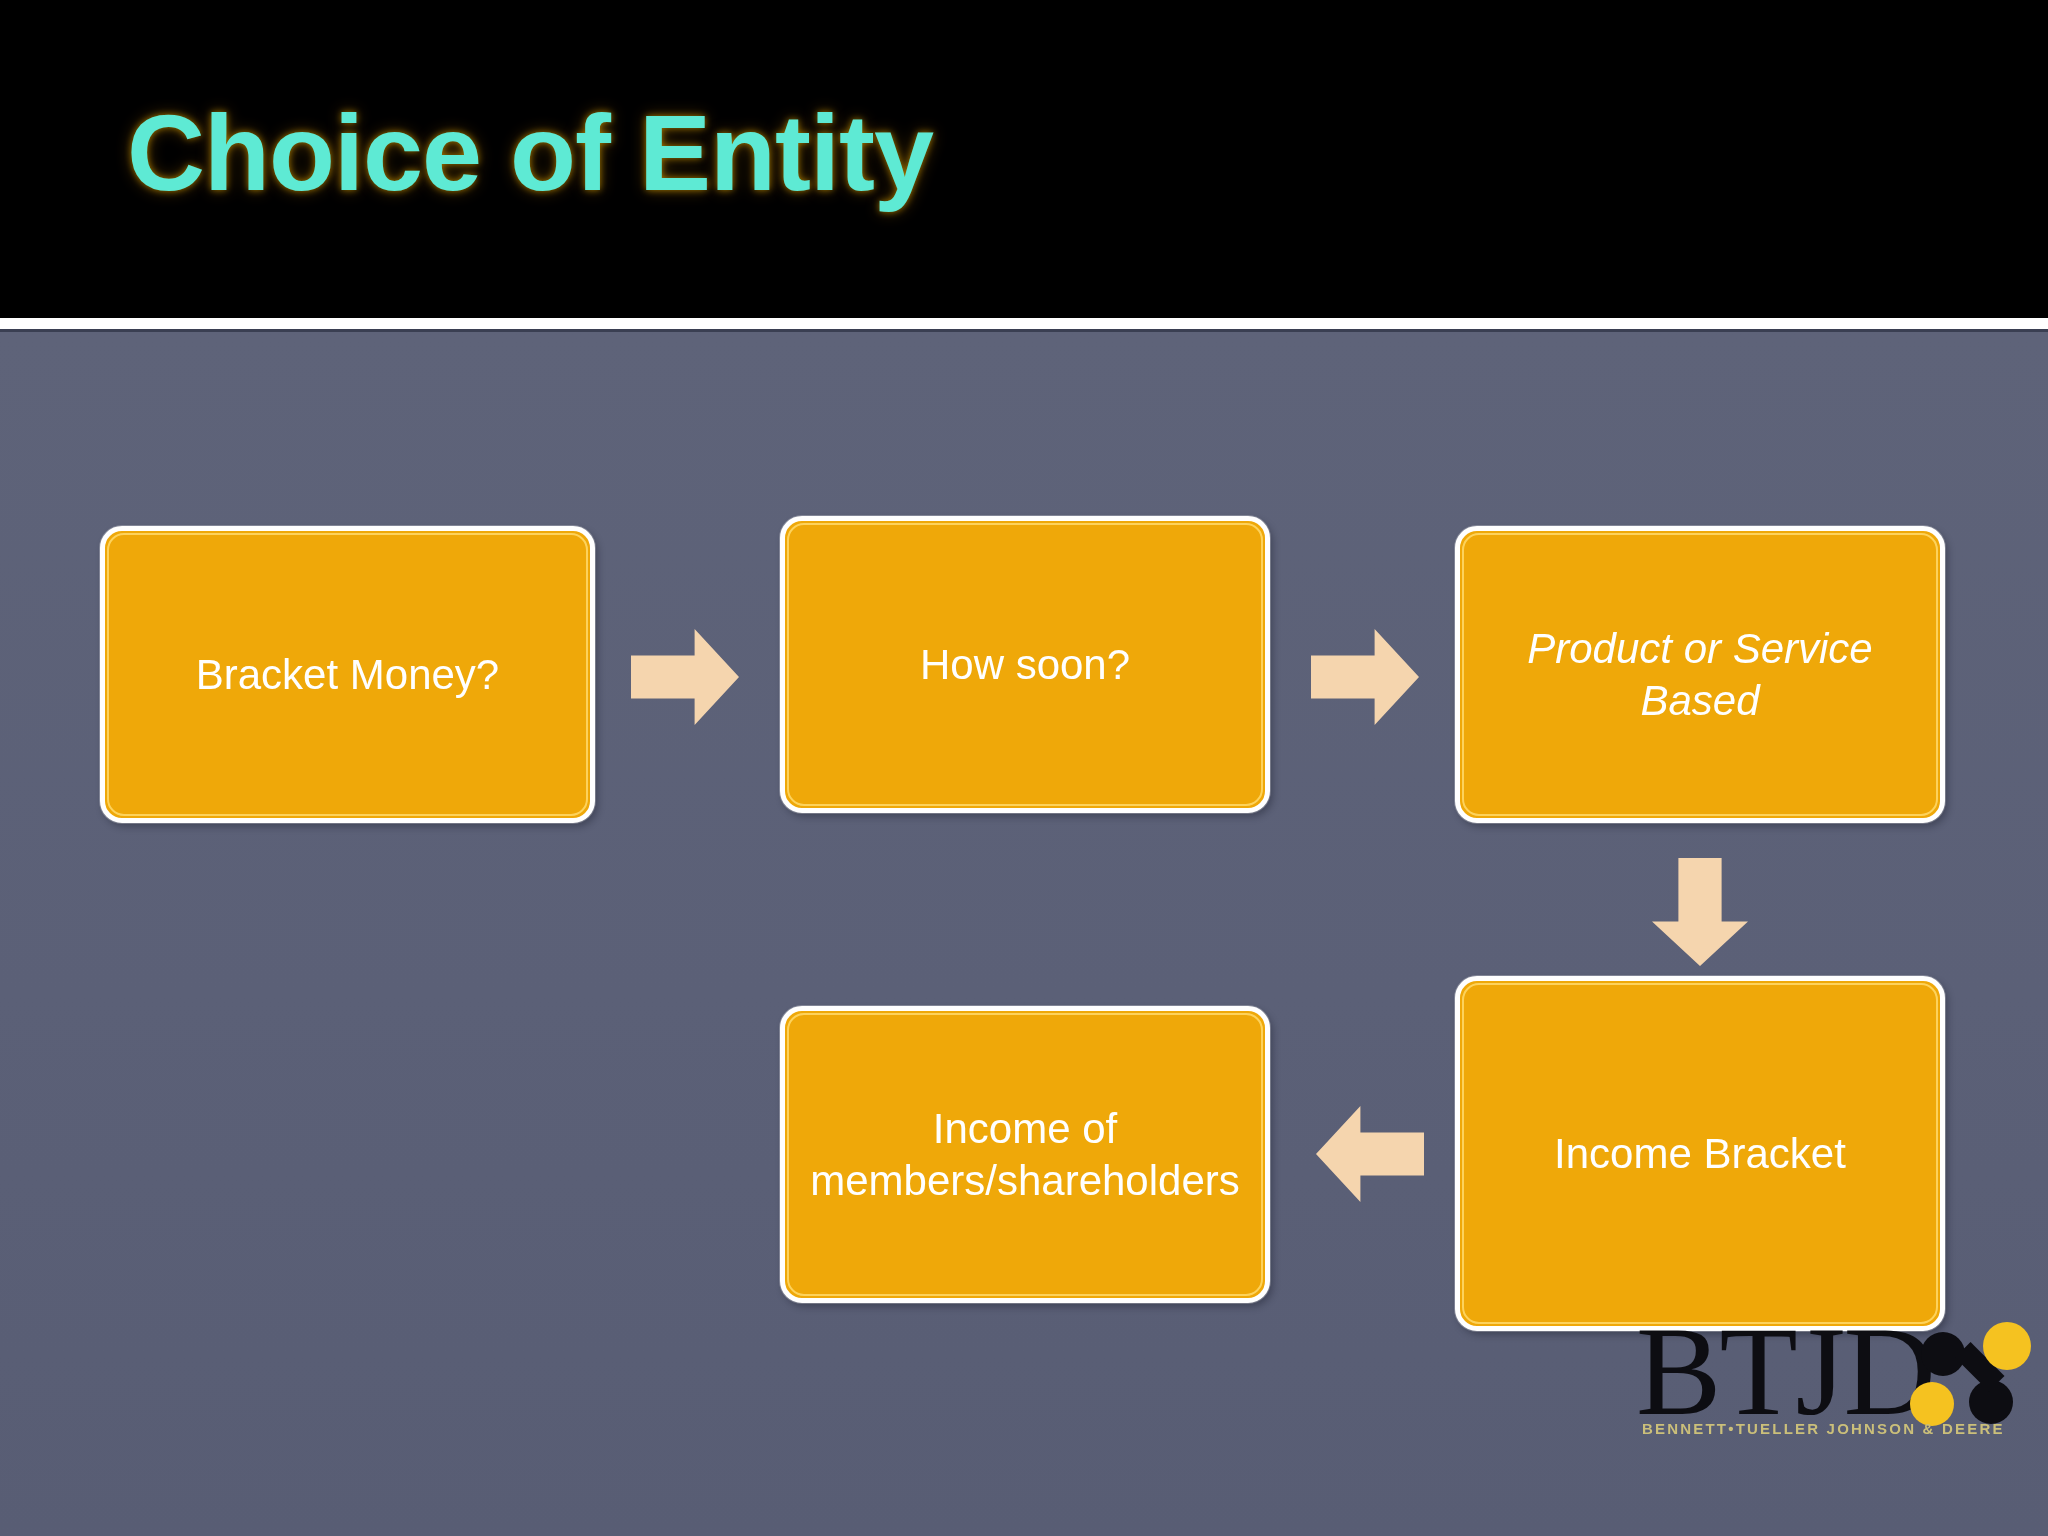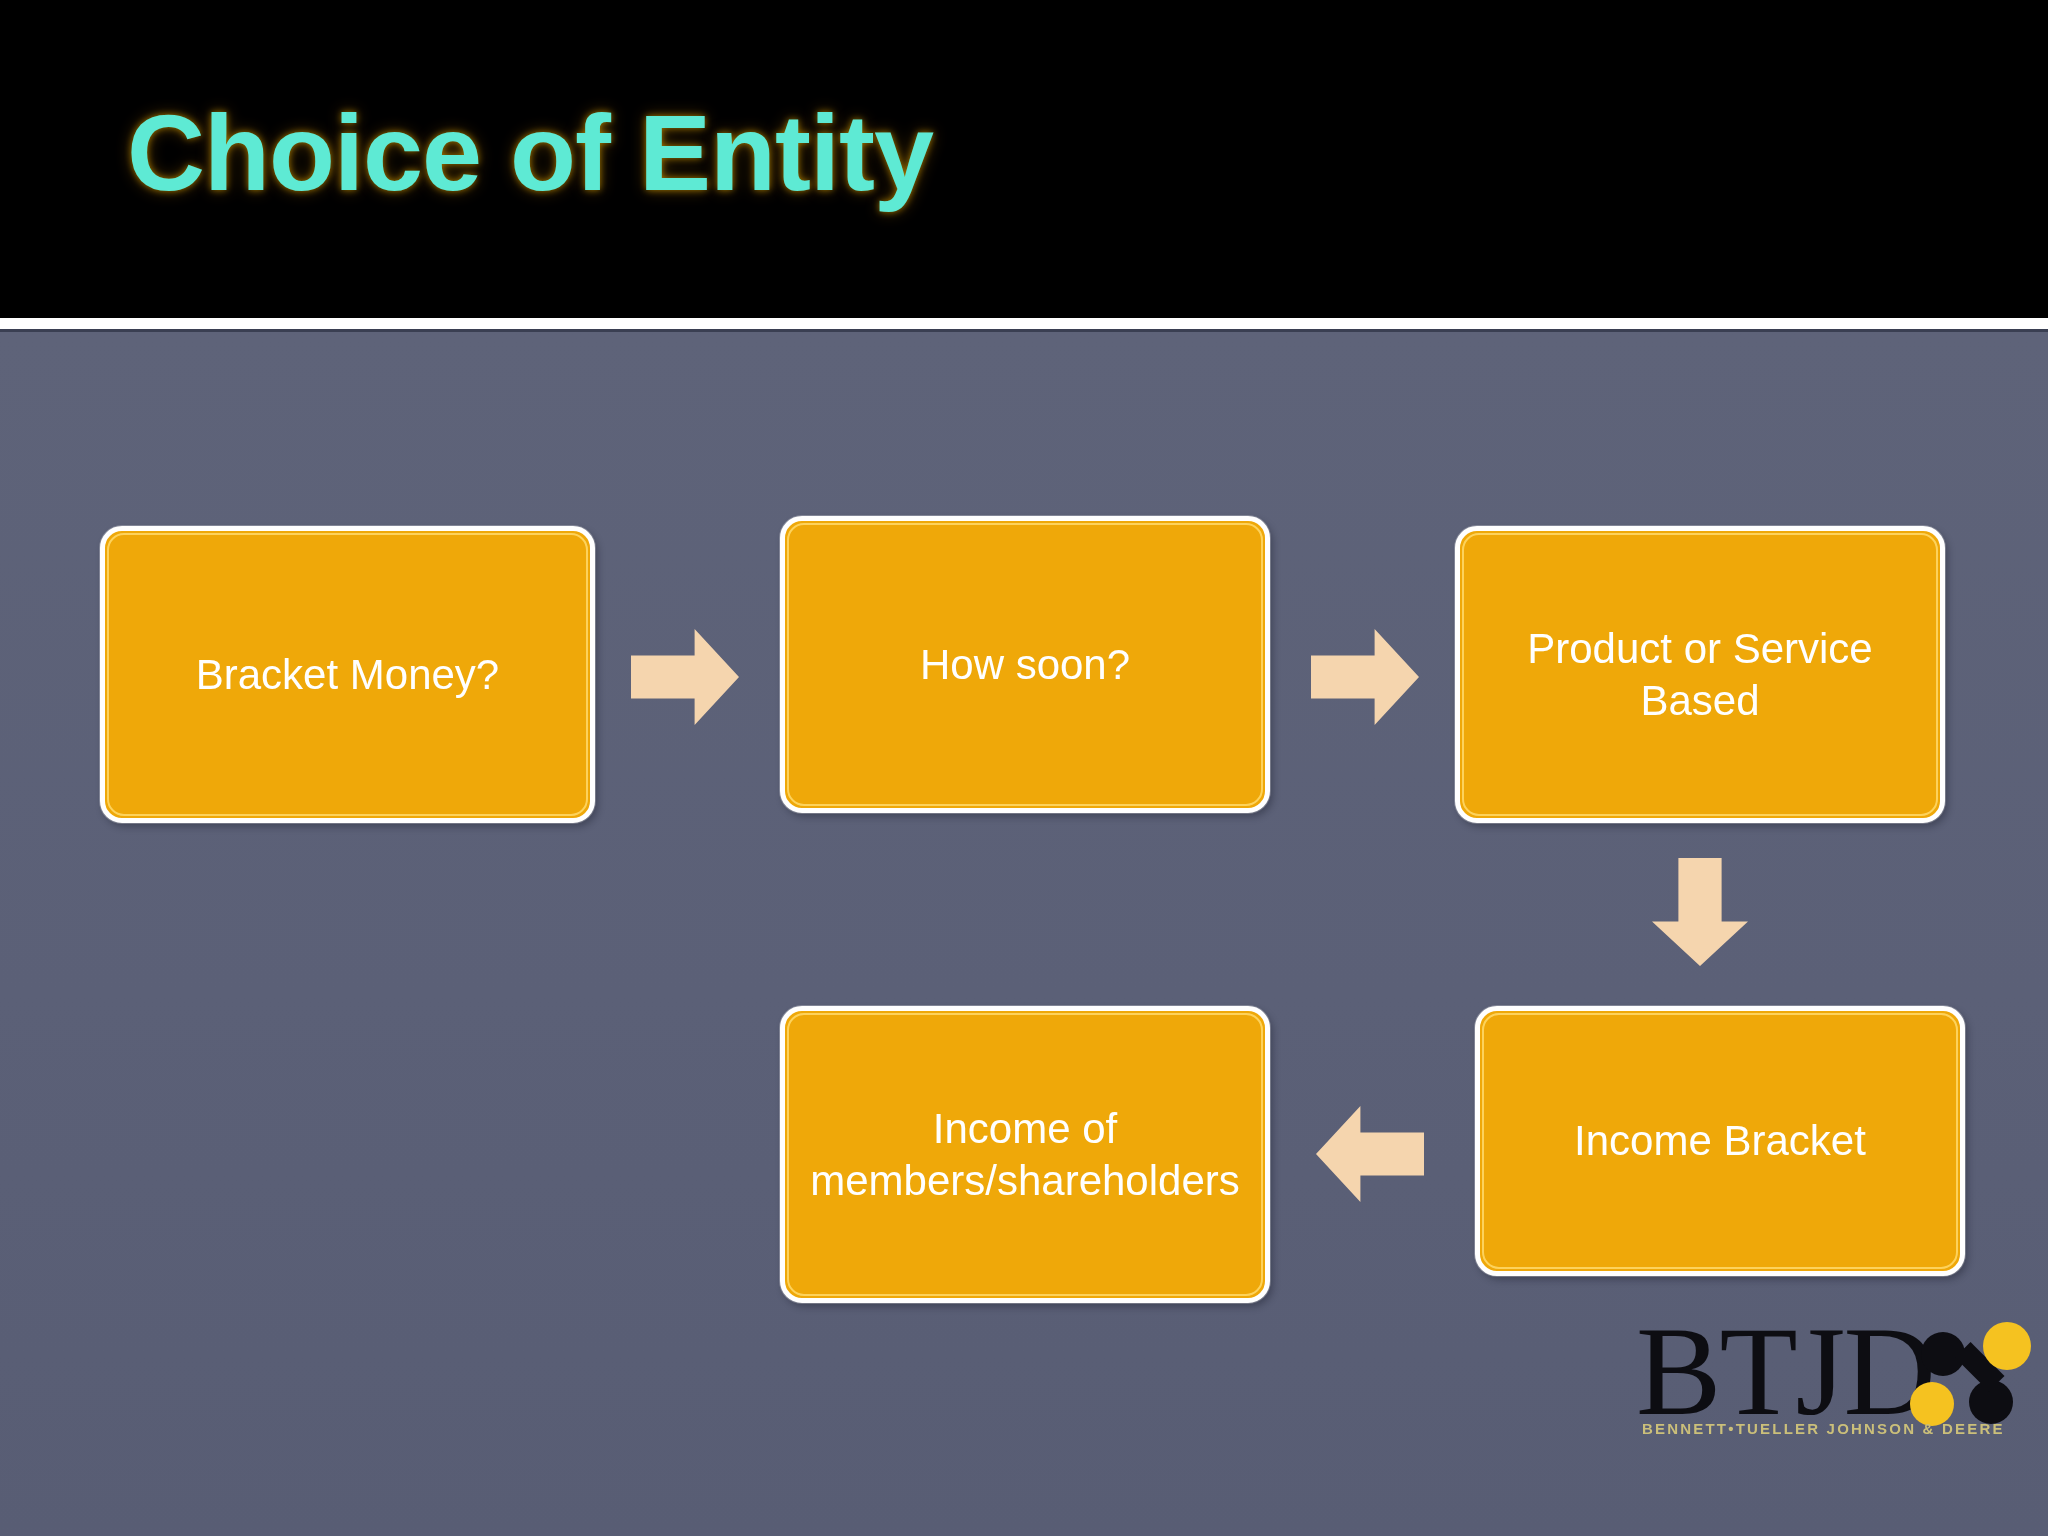--- a/index.html
+++ b/index.html
@@ -100,23 +100,23 @@
     font-family: "Liberation Sans", sans-serif;
     font-size: 42px;
     font-weight: normal;
     line-height: 1.22;
     padding: 0 18px;
     white-space: pre-line;
   }
 
   #box-raising-money { left: 100px;  top: 194px; width: 495px; height: 297px; }
   #box-how-soon      { left: 780px;  top: 184px; width: 490px; height: 297px; }
-  #box-product       { left: 1455px; top: 194px; width: 490px; height: 297px; }
+  #box-product       { left: 1455px; top: 194px; width: 490px; height: 297px; font-style: italic; }
   #box-number        { left: 780px;  top: 674px; width: 490px; height: 297px; }
-  #box-income        { left: 1455px; top: 674px; width: 490px; height: 270px; margin-left: 20px; }
+  #box-income        { left: 1455px; top: 644px; width: 490px; height: 355px; }
 
   
   .arrow {
     position: absolute;
     z-index: 3;
   }
   .arrow svg { display: block; }
 
   #arrow-right-1 { left: 625px;  top: 285px; width: 120px; height: 120px; }
   #arrow-right-2 { left: 1305px; top: 285px; width: 120px; height: 120px; }

